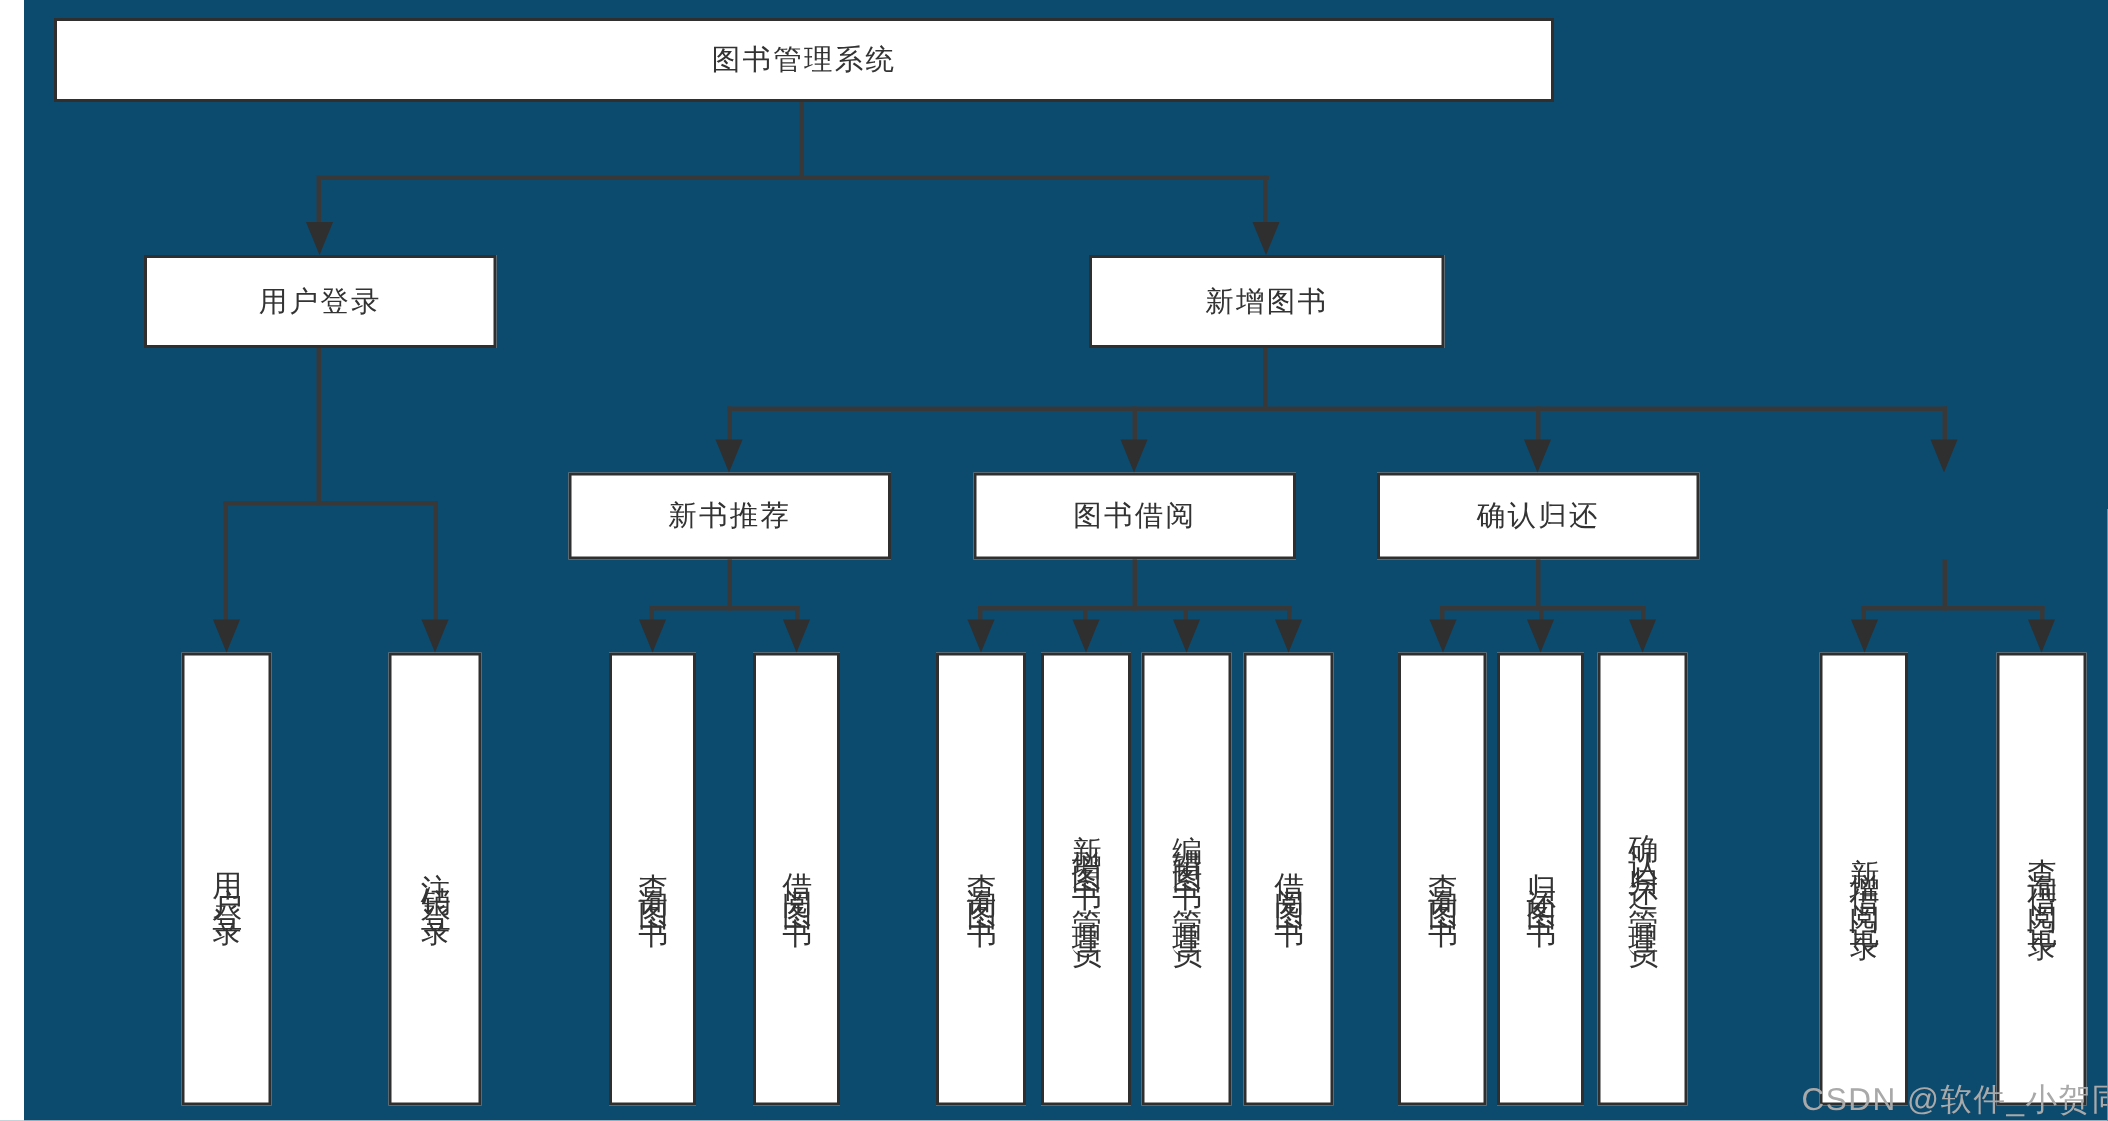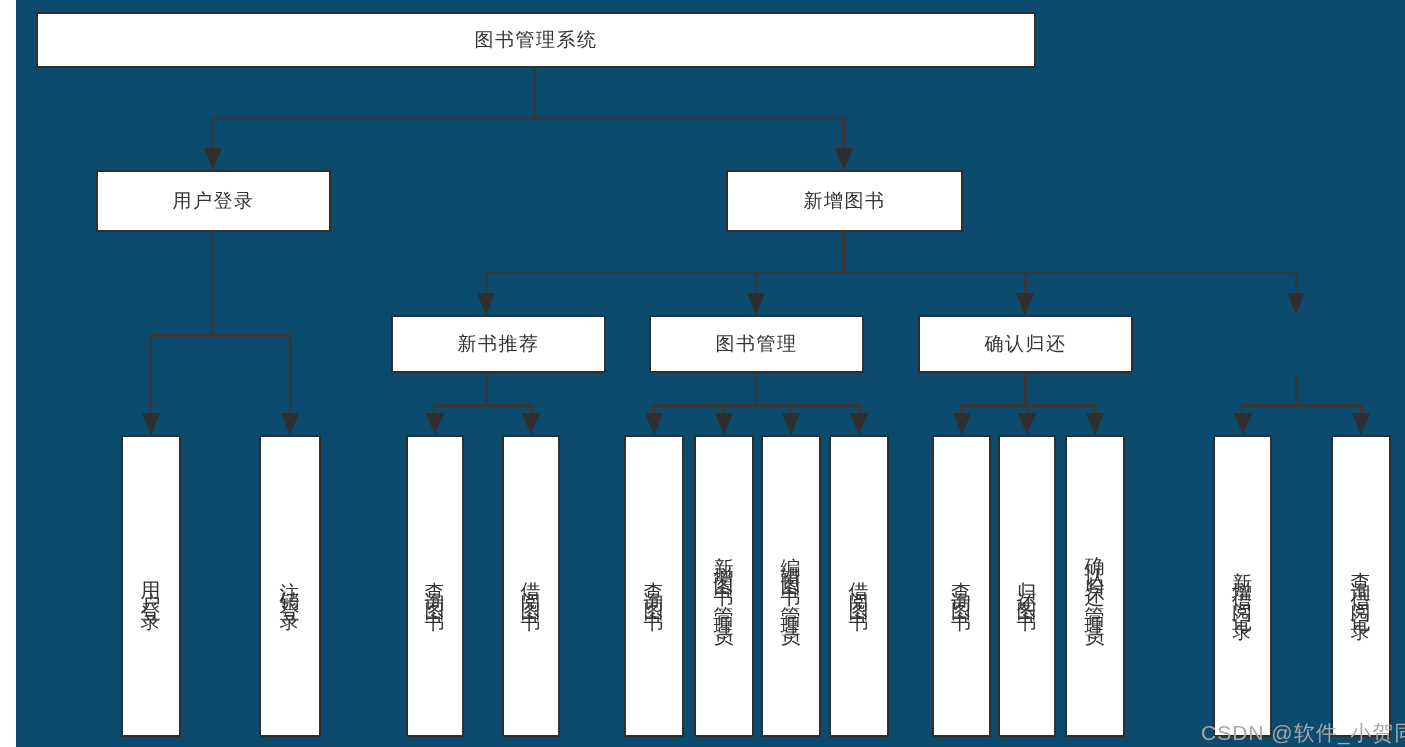--- a/index.html
+++ b/index.html
@@ -25,25 +25,25 @@
     <span>图书管理系统</span>
   </div>
 
   <div class="box hbox" style="left:80px;top:170px;width:235px;height:62px">
     <span>用户登录</span>
   </div>
   <div class="box hbox" style="left:710px;top:170px;width:237px;height:62px">
     <span>新增图书</span>
   </div>
 
-  <div class="box hbox" style="left:375px;top:315px;width:215px;height:58px">
+  <div class="box hbox" style="left:363px;top:315px;width:215px;height:58px">
     <span>新书推荐</span>
   </div>
   <div class="box hbox" style="left:633px;top:315px;width:215px;height:58px">
-    <span>图书管理</span>
+    <span>图书借阅</span>
   </div>
   <div class="box hbox" style="left:902px;top:315px;width:215px;height:58px">
     <span>确认归还</span>
   </div>
 
   <div class="box vbox" style="left:105px;top:435px;width:60px;height:302px">
     <span>用户登录</span>
   </div>
   <div class="box vbox" style="left:243px;top:435px;width:62px;height:302px">
     <span>注销登录</span>

